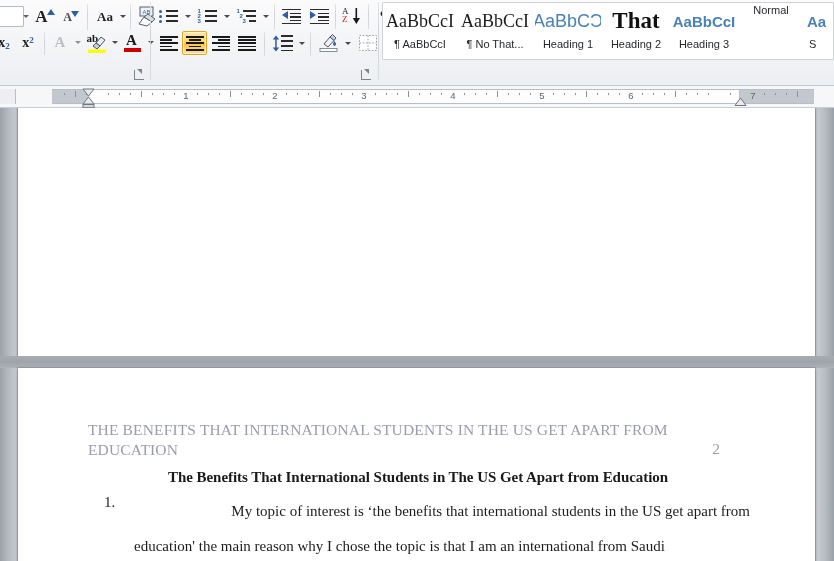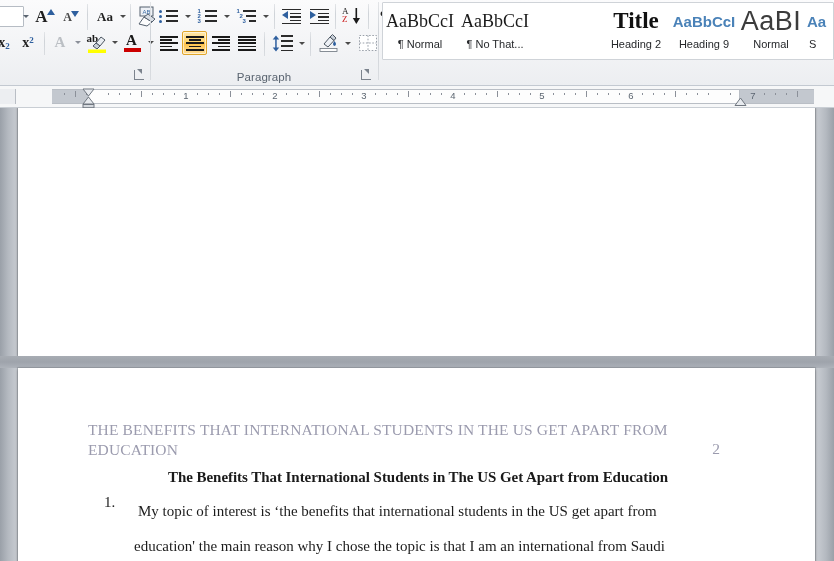--- a/index.html
+++ b/index.html
@@ -446,62 +446,64 @@
         <svg width="18" height="16" viewBox="0 0 18 16">
           <rect x="0.5" y="0.5" width="17" height="15" fill="#ffffff" stroke="#9aa1aa" stroke-width="1" stroke-dasharray="1.6,1.6"></rect>
           <line x1="9" y1="0.5" x2="9" y2="15.5" stroke="#9aa1aa" stroke-width="1" stroke-dasharray="1.6,1.6"></line>
           <line x1="0.5" y1="8" x2="17.5" y2="8" stroke="#9aa1aa" stroke-width="1" stroke-dasharray="1.6,1.6"></line>
         </svg>
       </div>
       <div class="caret-btn" style="left:227px; top:35px; width:12px; height:16px;">
           <span class="caret"></span>
         </div>
 
-      <div class="rgroup-label" style="left:0; width:224px;">Paragraph</div>
       <div class="dlg" style="left:208px;"></div>
     </div>
 
     <div class="rgroup-sep" style="left:378px; top:2px; height:78px;"></div>
 
     <div class="rgroup" style="left:382px; width:452px;">
       <div class="styles-frame" style="left:0px; width:452px;"></div>
 
       <div class="stylebox" style="left:2px; width:72px;">
         <div class="style-prev">
           <span class="g-serif" style="font-size:18px; color:#1b1b1b;">AaBbCcI</span>
         </div>
-        <span class="style-name">¶ Normal</span>
+        <span class="style-name">¶ AaBbCcI</span>
       </div>
 
       <div class="stylebox" style="left:74px; width:78px;">
         <div class="style-prev">
           <span class="g-serif" style="font-size:18px; color:#1b1b1b;">AaBbCcI</span>
         </div>
         <span class="style-name">¶ No That...</span>
       </div>
 
+      <div class="stylebox" style="left:152px; width:68px;">
+        <div class="style-prev">
+          <span style="font-size:18px; color:#4a82b8; font-family:'Liberation Sans',sans-serif; font-weight:300;">AaBbCƆ</span>
+        </div>
+        <span class="style-name">Heading 1</span>
+      </div>
 
       <div class="stylebox" style="left:220px; width:68px;">
         <div class="style-prev">
-          <span class="ga" style="font-size:23px; color:#111111;">Title</span>
+          <span class="ga" style="font-size:23px; color:#111111;">That</span>
         </div>
         <span class="style-name">Heading 2</span>
       </div>
 
       <div class="stylebox" style="left:288px; width:68px;">
         <div class="style-prev">
           <span style="font-size:15px; color:#4a82b8; font-family:'Liberation Sans',sans-serif; font-weight:700;">AaBbCcI</span>
         </div>
-        <span class="style-name">Heading 9</span>
+        <span class="style-name">Heading 3</span>
       </div>
 
       <div class="stylebox" style="left:356px; width:66px;">
-        <div class="style-prev">
-          <span style="font-size:27px; color:#3c3c3c; font-family:'Liberation Sans',sans-serif; font-weight:300; letter-spacing:.5px;">AaBІ</span>
-        </div>
         <span class="style-name">Normal</span>
       </div>
 
       <div class="stylebox" style="left:422px; width:30px;">
         <div class="style-prev" style="justify-content:flex-start;">
           <span style="font-size:15px; color:#4a82b8; font-family:'Liberation Sans',sans-serif; font-weight:700; margin-left:2px;">Aa</span>
         </div>
         <span class="style-name" style="align-self:flex-start; margin-left:4px;">S</span>
       </div>
 
@@ -603,19 +605,19 @@
     <div class="page" style="top:260px; height:240px;">
 
       <div class="doc-header" style="left:70px; top:52px; width:620px;">THE BENEFITS THAT INTERNATIONAL STUDENTS IN THE US GET APART FROM EDUCATION</div>
 
       <div class="doc-pageno" style="left:680px; top:72px; width:22px; text-align:right;">2</div>
 
       <div class="doc-title" style="left:70px; top:101px; width:660px;">The Benefits That International Students in The US Get Apart from Education</div>
 
       <div class="doc-num" style="left:86px; top:126px;">1.</div>
 
-      <div class="doc-body" style="left:120px; top:126px; width:600px;">My topic of interest is ‘the benefits that international students in the US get apart from</div>
+      <div class="doc-body" style="left:132px; top:126px; width:600px;text-align:right;">My topic of interest is ‘the benefits that international students in the US get apart from</div>
 
       <div class="doc-body" style="left:116px; top:161px; width:610px;">education' the main reason why I chose the topic is that I am an international from Saudi</div>
     </div>
   </div>
 
 </div>
 
 </body></html>

